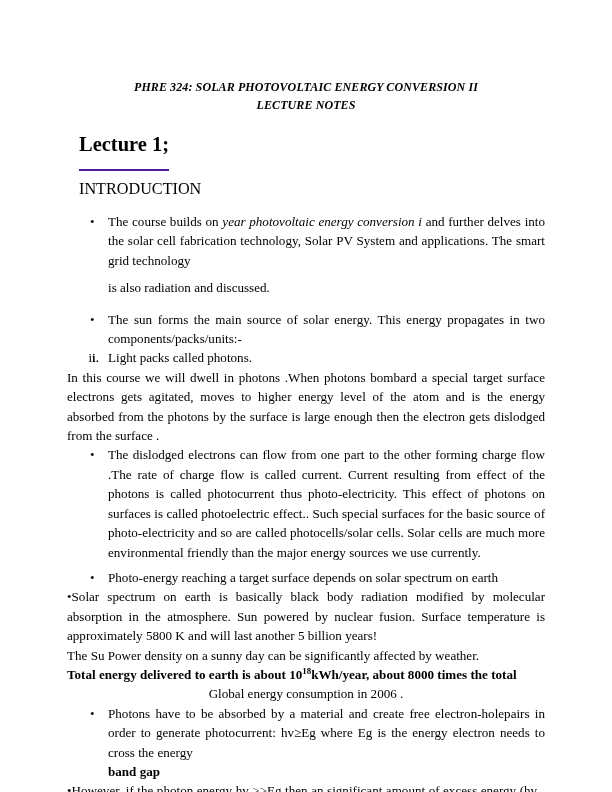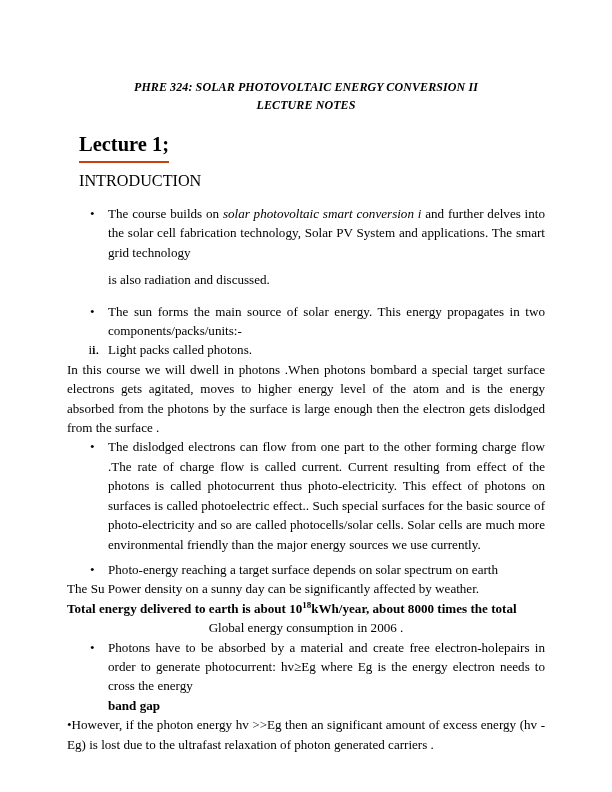--- a/index.html
+++ b/index.html
@@ -41,22 +41,22 @@
   .doc-title .line2 {
     display: block;
   }
 
   .lecture-heading {
     font-weight: bold;
     font-size: 20.5px;
     line-height: 26px;
     margin: 9px 0 0 12px;
     display: inline-block;
-    border-bottom: 2px solid #c2410c;
-    padding-bottom: 4px;
+    border-bottom: 2px solid #4c1d95;
+    padding-bottom: 12px;
     text-align: center;
   }
   .lecture-heading-wrap { margin-top: 8px; }
 
   .intro-heading {
     font-weight: normal;
     font-size: 16.2px;
     line-height: 21px;
     margin: 8px 0 0 12px;
   }
@@ -140,21 +140,21 @@
       <div class="lecture-heading">Lecture 1;</div>
     </div>
 
     <div class="intro-heading">INTRODUCTION</div>
 
     <div class="gap-12"></div>
 
     <ul class="bullets">
       <li>
         <span class="dot">•</span>
-        <span>The course builds on </span><span class="it">solar photovoltaic smart conversion i</span><span> and further delves into the solar cell fabrication technology, Solar PV System and applications. The smart grid technology</span>
+        <span>The course builds on </span><span class="it">year photovoltaic energy conversion i</span><span> and further delves into the solar cell fabrication technology, Solar PV System and applications. The smart grid technology</span>
       </li>
     </ul>
     <div class="gap-8"></div>
     <div class="para" style="padding-left:41px;">is also radiation and discussed.</div>
 
     <div class="gap-12"></div>
 
     <ul class="bullets">
       <li>
         <span class="dot">•</span>
@@ -183,20 +183,21 @@
 
     <div class="gap-6"></div>
 
     <ul class="bullets">
       <li>
         <span class="dot">•</span>
         <span>Photo-energy reaching a target surface depends on solar spectrum on earth</span>
       </li>
     </ul>
 
+    <div class="para">•Solar spectrum on earth is basically black body radiation modified by molecular absorption in the atmosphere. Sun powered by nuclear fusion. Surface temperature is approximately 5800 K and will last another 5 billion years!</div>
 
     <div class="para">The Su Power density on a sunny day can be significantly affected by weather.</div>
 
     <div class="para" style="text-align:left;font-weight:bold;"><span>Total energy delivered to earth is about 10</span><sup>18</sup><span>kWh/year, about 8000 times the total</span></div>
 
     <div class="para" style="text-align:center;">Global energy consumption in 2006 .</div>
 
     <ul class="bullets">
       <li>
         <span class="dot">•</span>

